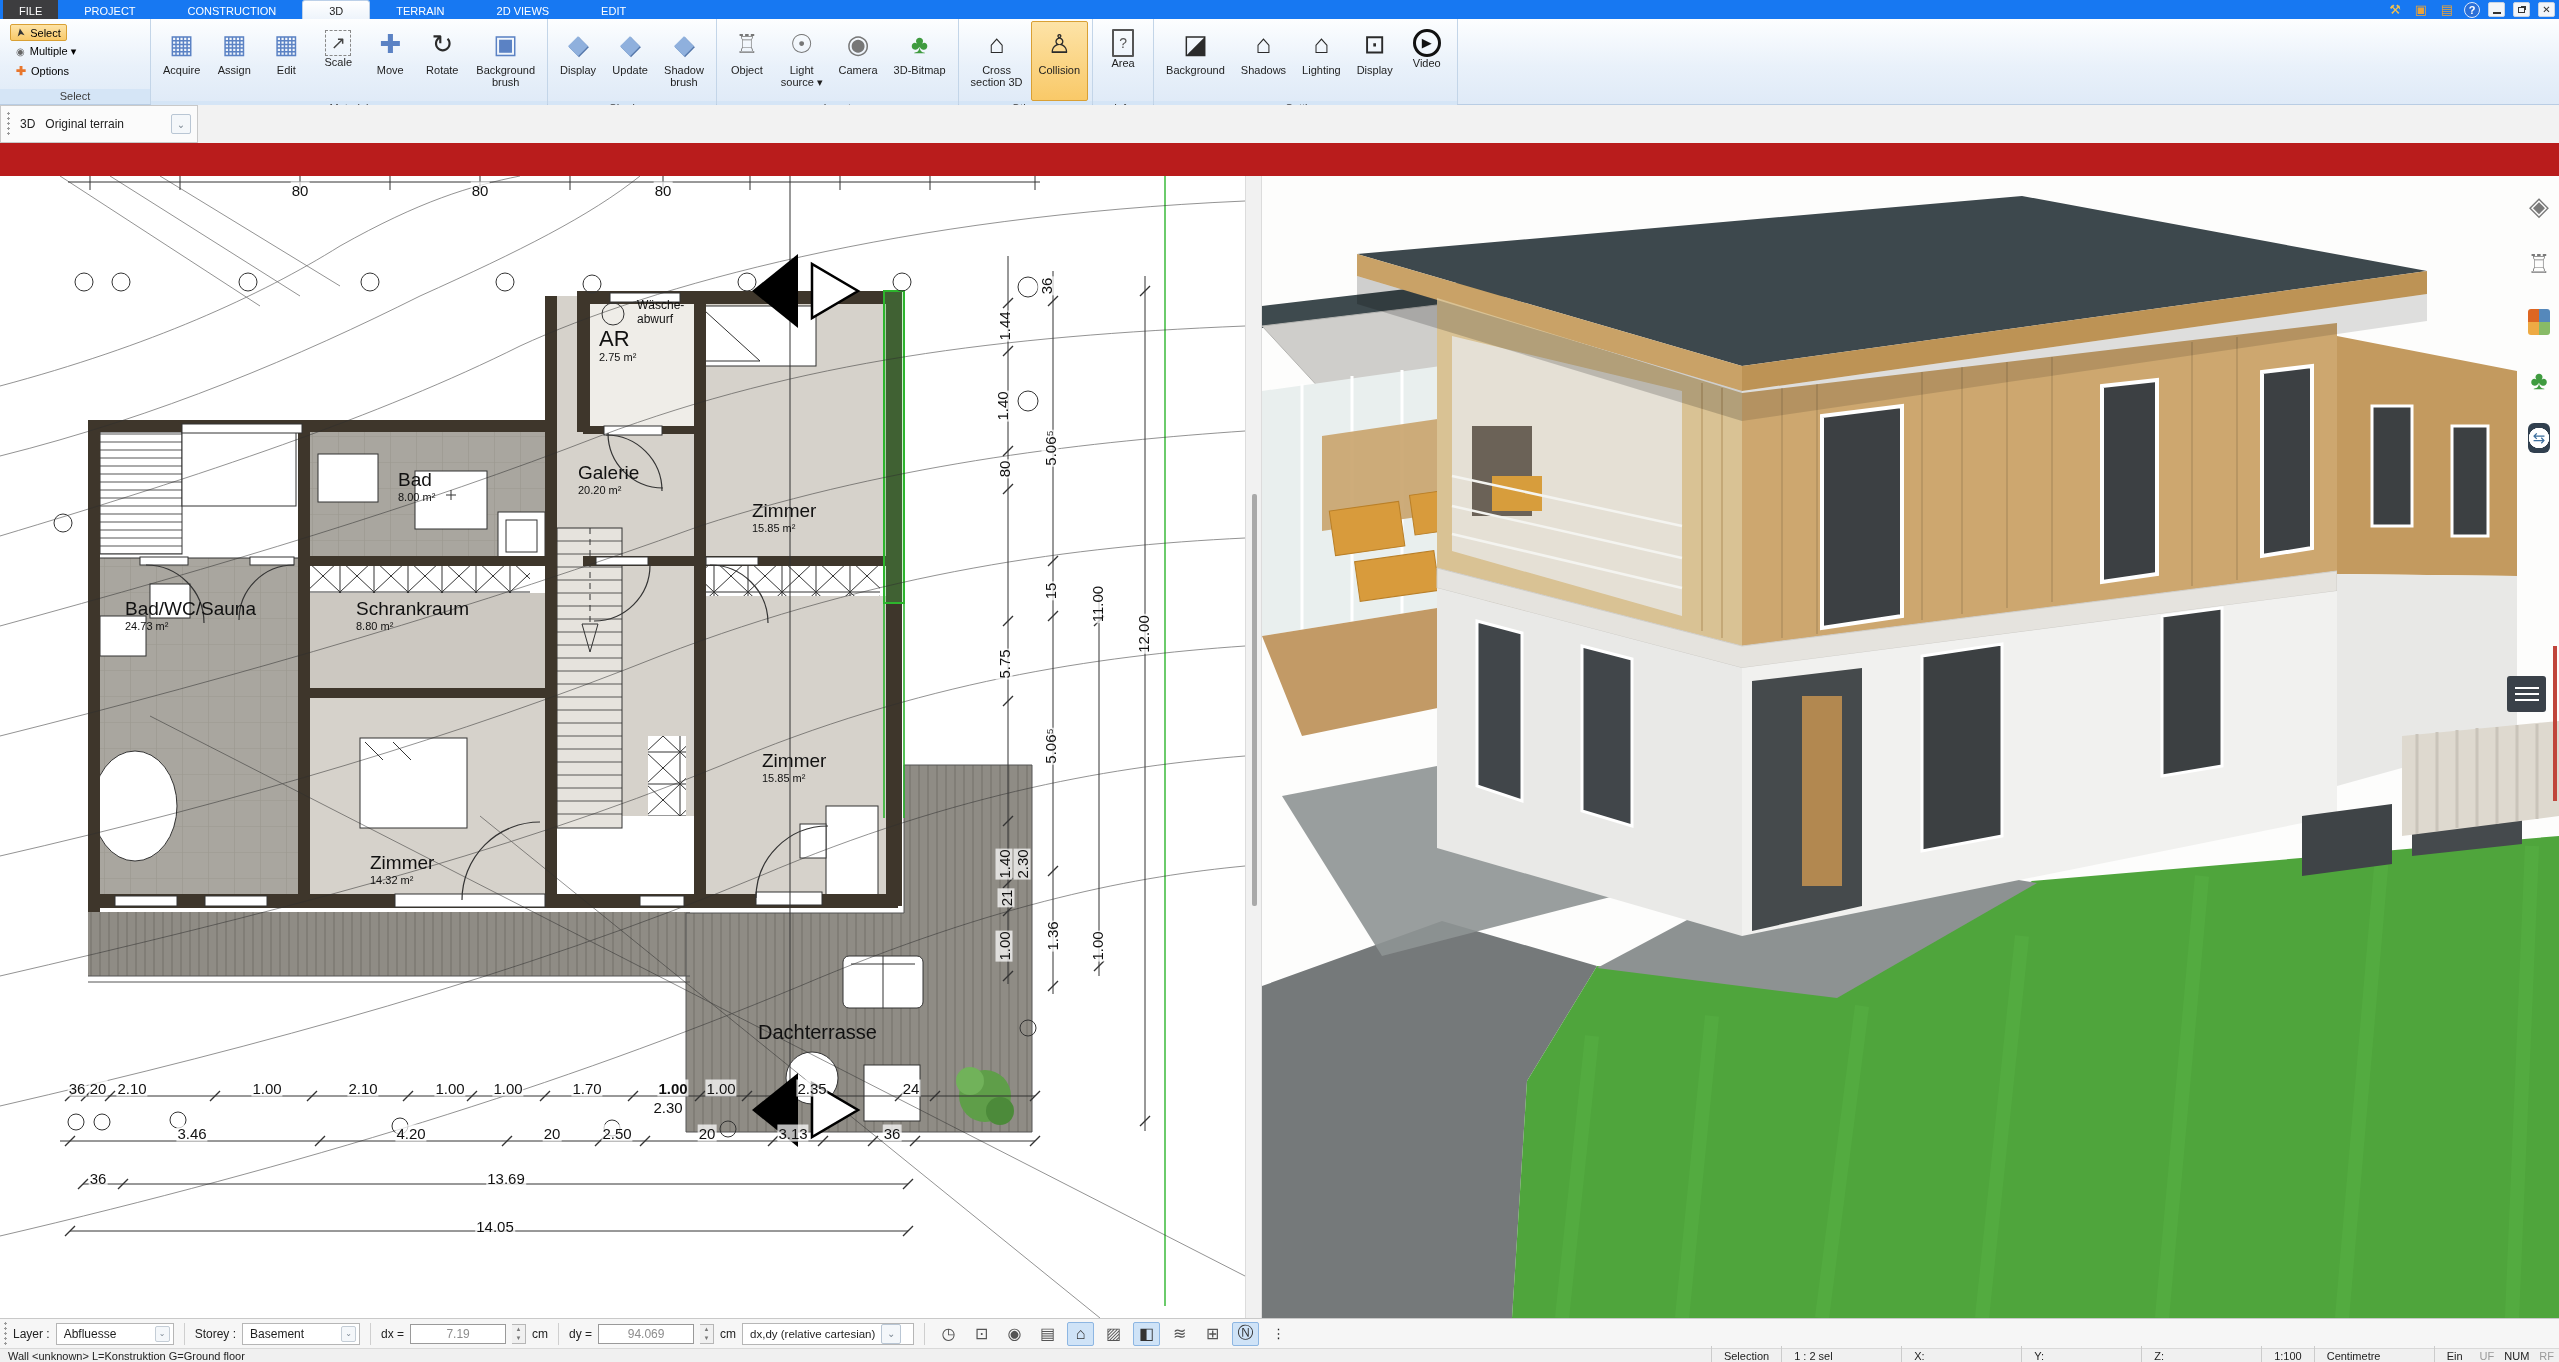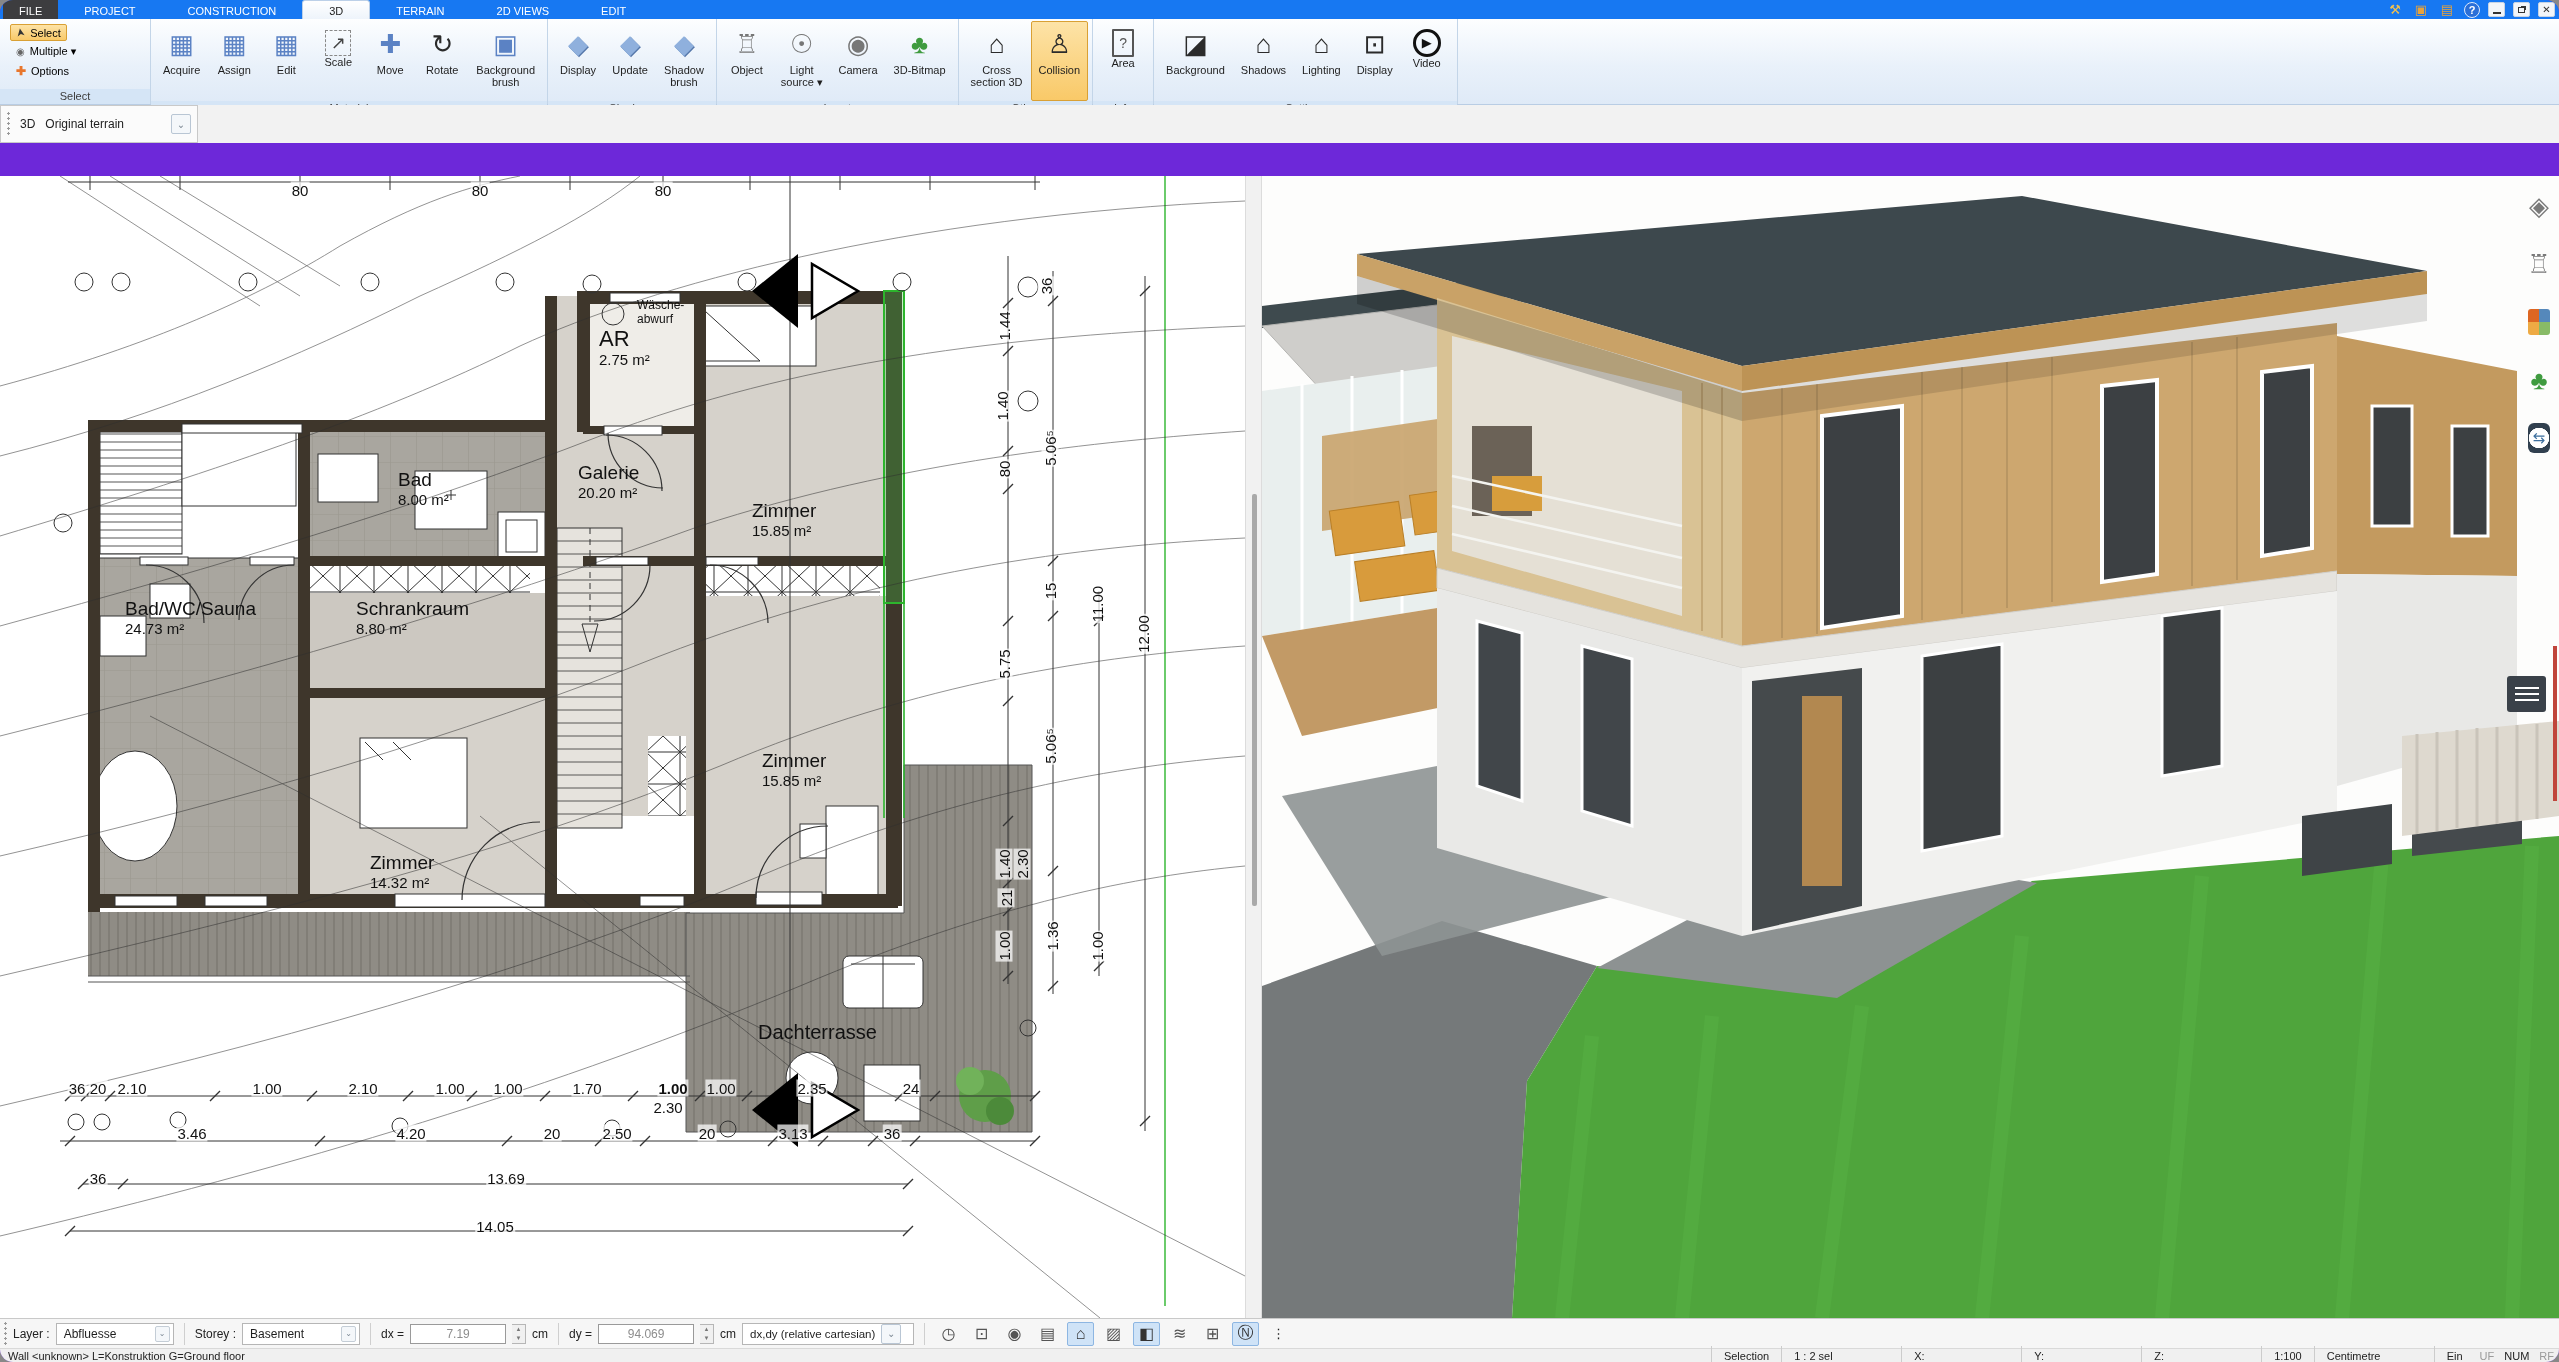--- a/index.html
+++ b/index.html
@@ -1,18 +1,18 @@
 <!DOCTYPE html>
 <html><head>
 <meta charset="utf-8">
 <style>
   html,body{margin:0;padding:0;background:#888;}
   *{box-sizing:border-box;}
-  #app{position:relative;width:2559px;height:1362px;background:#6d28d9;overflow:hidden;
-       font-family:"Liberation Sans","DejaVu Sans",sans-serif;color:#1e1e1e;border-radius:13px;}
+  #app{position:relative;width:2559px;height:1362px;background:#b91c1c;overflow:hidden;
+       font-family:"Liberation Sans","DejaVu Sans",sans-serif;color:#1e1e1e;}
 
   
   .tabbar{position:absolute;left:0;top:0;width:2559px;height:19px;background:#1778f2;display:flex;align-items:flex-end;}
   .tab{height:19px;padding:2px 26px 0 26px;font-size:11px;color:#fff;display:flex;align-items:center;cursor:default;}
   .tab.file{background:#3d3d3f;color:#fff;margin-left:3px;padding:2px 16px 0 16px;}
   .tab.active{background:linear-gradient(#ffffff,#eef4fb);color:#222;border-radius:3px 3px 0 0;border:1px solid #bcd0e8;border-bottom:none;}
   .winbtns{position:absolute;right:4px;top:1px;display:flex;align-items:center;gap:8px;height:17px;}
   .tbico16{width:18px;height:16px;display:flex;align-items:center;justify-content:center;font-size:13px;color:#f3c14f;}
   .helpico{width:16px;height:16px;border-radius:50%;background:#2a6fd8;border:1px solid #dce9fb;color:#fff;font-size:11px;font-weight:bold;display:flex;align-items:center;justify-content:center;}
   .wbtn{width:17px;height:15px;background:#f2f5f9;border:1px solid #c6d3e4;border-radius:2px;display:flex;align-items:center;justify-content:center;font-size:10px;color:#333;}
@@ -59,21 +59,21 @@
   .plan-pane{position:absolute;left:0;top:0;width:1245px;height:1142px;background:#fff;overflow:hidden;}
   .plan-pane svg{position:absolute;left:0;top:0;}
   .vscroll{position:absolute;left:1245px;top:0;width:17px;height:1142px;background:#f1f1f1;border-left:1px solid #dcdcdc;border-right:1px solid #dcdcdc;}
   .vthumb{position:absolute;left:6px;top:318px;width:5px;height:412px;background:#a9a9a9;border-radius:2px;}
   .view3d{position:absolute;left:1262px;top:0;width:1297px;height:1142px;background:#fdfdfc;overflow:hidden;}
   .dim{position:absolute;transform:translate(-50%,-50%);font-size:15px;color:#111;background:rgba(255,255,255,.72);padding:0 1px;white-space:nowrap;}
   .dim.rot{transform:translate(-50%,-50%) rotate(-90deg);}
   .dim.b{font-weight:bold;}
   .room{position:absolute;color:#111;line-height:1.15;}
   .room .rn{font-size:19px;}
-  .room .ra{font-size:15px;display:block;}
+  .room .ra{font-size:11px;display:block;}
   .room.ar .rn{font-size:22px;}
   .room.deck .rn{font-size:20px;}
   .wasche{position:absolute;left:637px;top:122px;font-size:12px;white-space:pre-line;color:#111;}
 
   
   .side-tools{position:absolute;left:2519px;top:12px;width:40px;display:flex;flex-direction:column;gap:22px;align-items:center;}
   .stbtn{width:34px;height:36px;display:flex;align-items:center;justify-content:center;font-size:26px;background:transparent;border:none;}
   .stbtn .sg{pointer-events:none;}
   .sg.ic-gray{color:#7a7a7a;}
   .sg.ic-green{color:#3f9b3f;}

